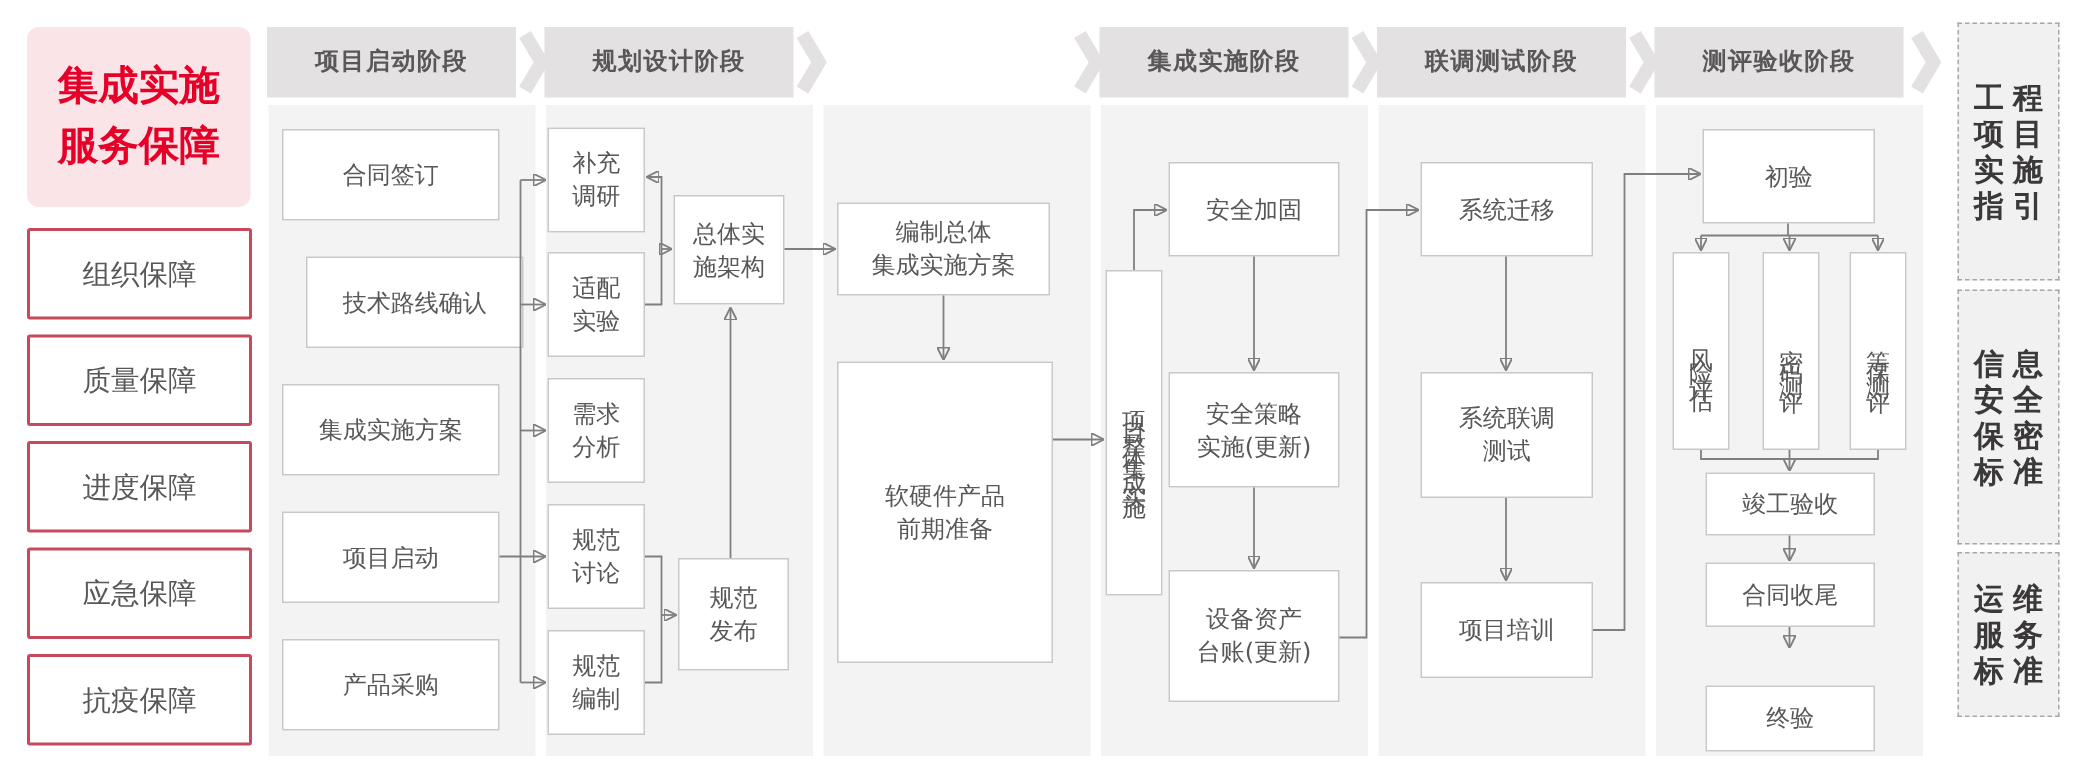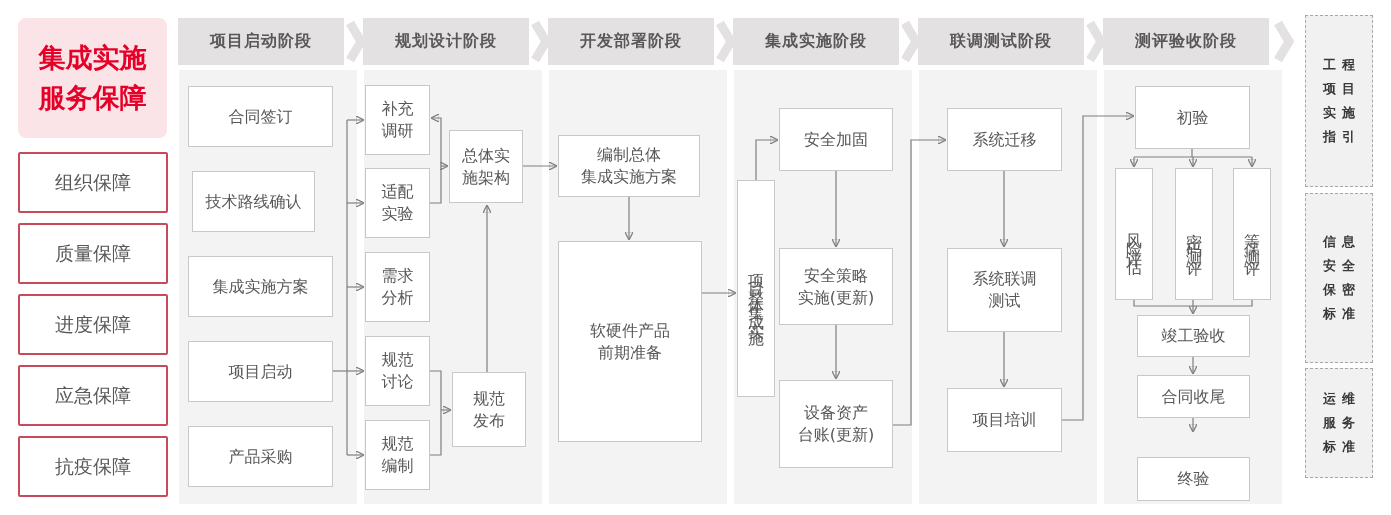--- a/index.html
+++ b/index.html
@@ -30,21 +30,21 @@
   }
   .side-item {
     position:absolute; left:18px; width:150px; height:61px; box-sizing:border-box;
     background:#ffffff; border:2px solid #c64a5b; border-radius:2px;
     color:#595757; font-size:19px;
     display:flex; align-items:center; justify-content:center;
   }
   .dash-box {
     position:absolute; left:1305px; width:68px; box-sizing:border-box;
     background:#f2f1f1; border:1px dashed #a9a7a7;
-    color:#3a3838; font-weight:600; font-size:13px; line-height:24px;
+    color:#3a3838; font-weight:600; font-size:20px; line-height:24px;
     letter-spacing:6px; padding-left:6px;
     display:flex; align-items:center; justify-content:center; text-align:center; white-space:pre-line;
   }
   svg.overlay { position:absolute; left:0; top:0; pointer-events:none; }
   svg.overlay path { stroke:#7f7f7f; stroke-width:1.2; fill:none; }
   svg.overlay polyline.chevpt { stroke:#e3e1e1; stroke-width:9; fill:none; }
 </style>
 </head>
 <body>
 
@@ -60,27 +60,26 @@
 
   <div class="panel" style="left:179px"></div>
   <div class="panel" style="left:364px"></div>
   <div class="panel" style="left:549px"></div>
   <div class="panel" style="left:734px"></div>
   <div class="panel" style="left:919px"></div>
   <div class="panel" style="left:1104px"></div>
 
   <div class="chev" style="left:178px">项目启动阶段</div>
   <div class="chev" style="left:363px">规划设计阶段</div>
-  <div class="chev" style="left:548px">开发部署阶段</div>
   <div class="chev" style="left:733px">集成实施阶段</div>
   <div class="chev" style="left:918px">联调测试阶段</div>
   <div class="chev" style="left:1103px">测评验收阶段</div>
 
   <div class="fbox" style="left:188px; top:86px;  width:145px; height:61px">合同签订</div>
-  <div class="fbox" style="left:192px; top:171px; width:123px; height:61px">技术路线确认</div>
+  <div class="fbox" style="left:204px; top:171px; width:145px; height:61px">技术路线确认</div>
   <div class="fbox" style="left:188px; top:256px; width:145px; height:61px">集成实施方案</div>
   <div class="fbox" style="left:188px; top:341px; width:145px; height:61px">项目启动</div>
   <div class="fbox" style="left:188px; top:426px; width:145px; height:61px">产品采购</div>
 
   <div class="fbox" style="left:365px; top:85px;  width:65px; height:70px">补充
 调研</div>
   <div class="fbox" style="left:365px; top:168px; width:65px; height:70px">适配
 实验</div>
   <div class="fbox" style="left:365px; top:252px; width:65px; height:70px">需求
 分析</div>

